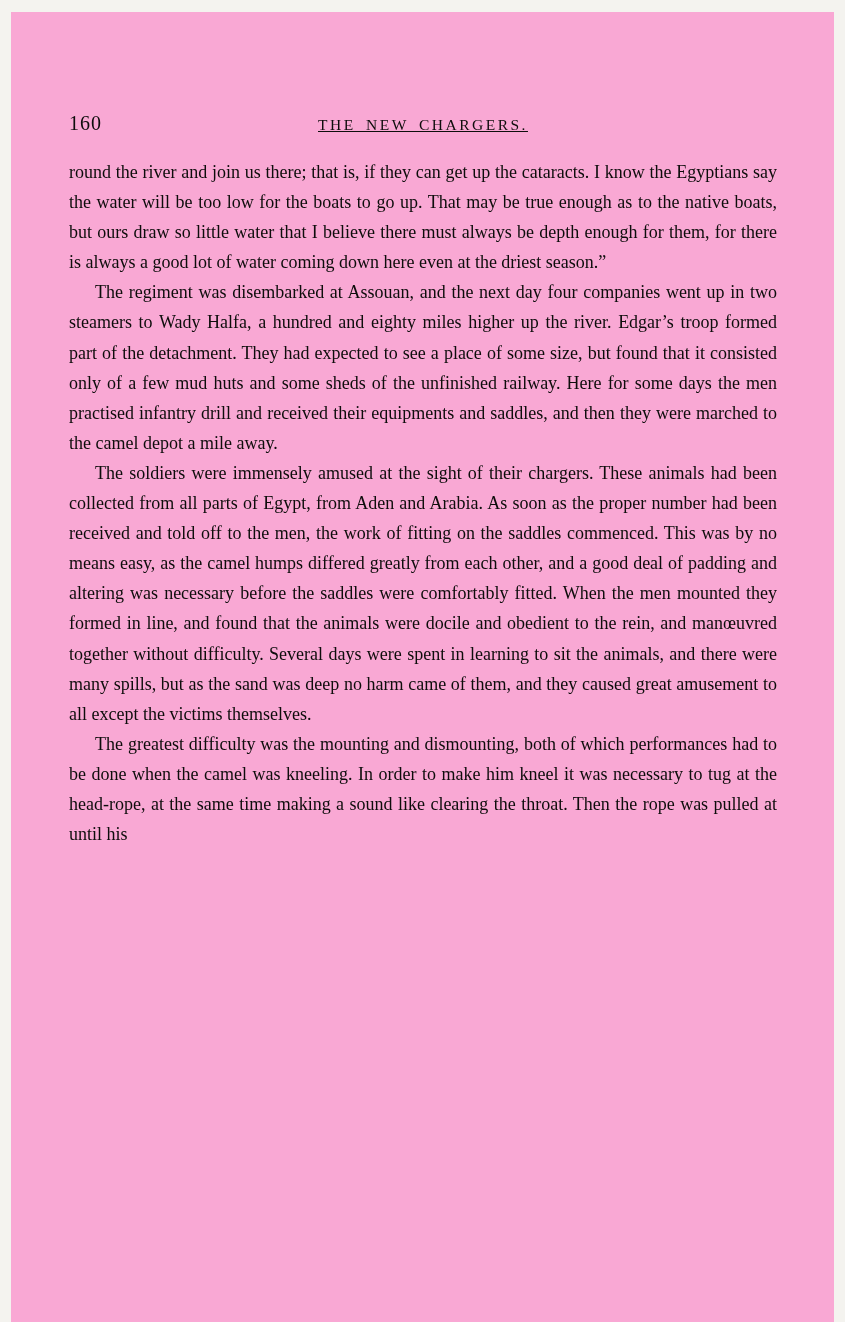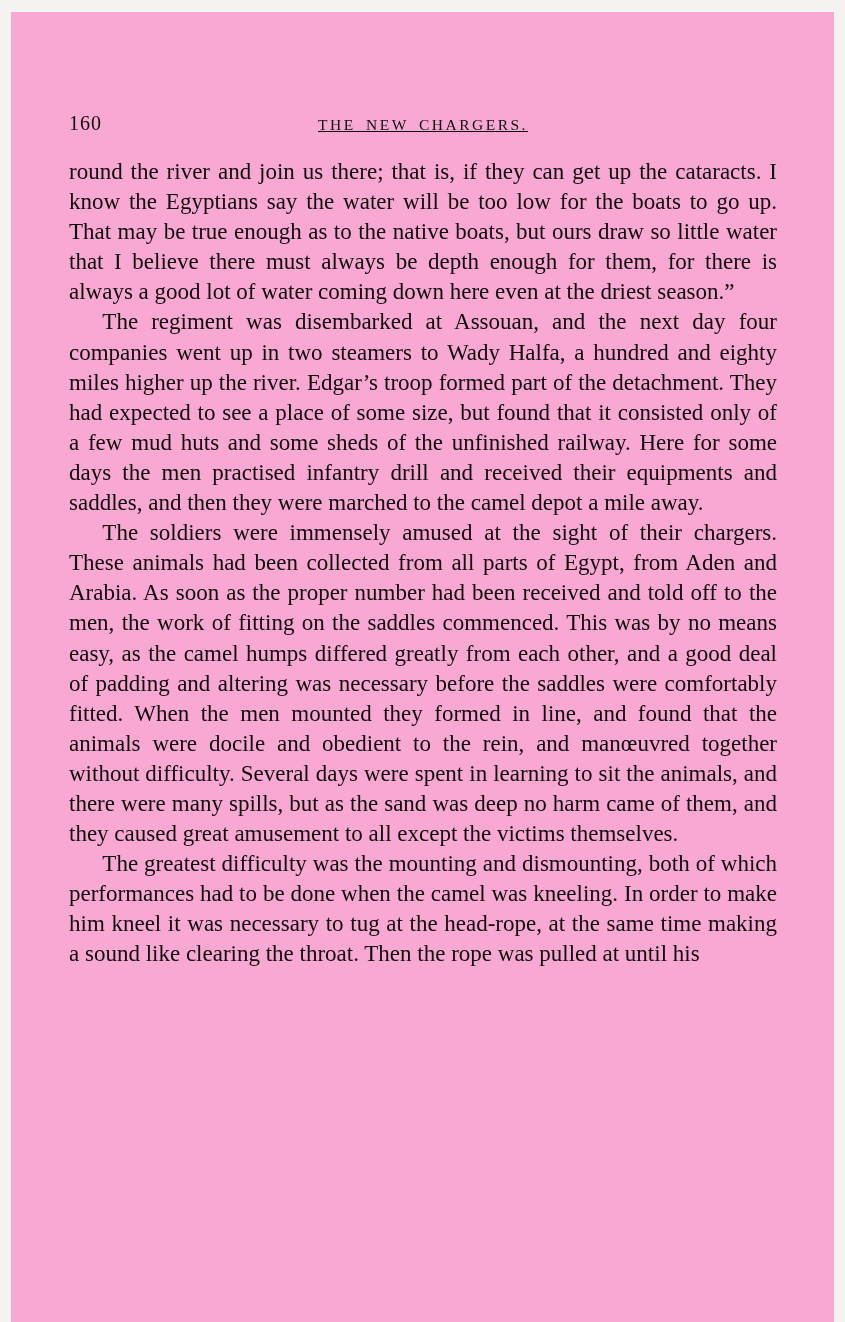--- a/index.html
+++ b/index.html
@@ -34,21 +34,21 @@
     justify-self: center;
     font-size: 15.5px;
     letter-spacing: 2.5px;
     word-spacing: 4px;
     text-decoration: underline;
   }
   .header-spacer {
     justify-self: end;
   }
   .page-body {
-    font-size: 23px;
+    font-size: 18px;
     line-height: 30.1px;
     text-align: justify;
     text-justify: inter-word;
   }
   .page-body p {
     margin: 0;
     text-indent: 1.45em;
   }
   .page-body p.noindent {
     text-indent: 0;

